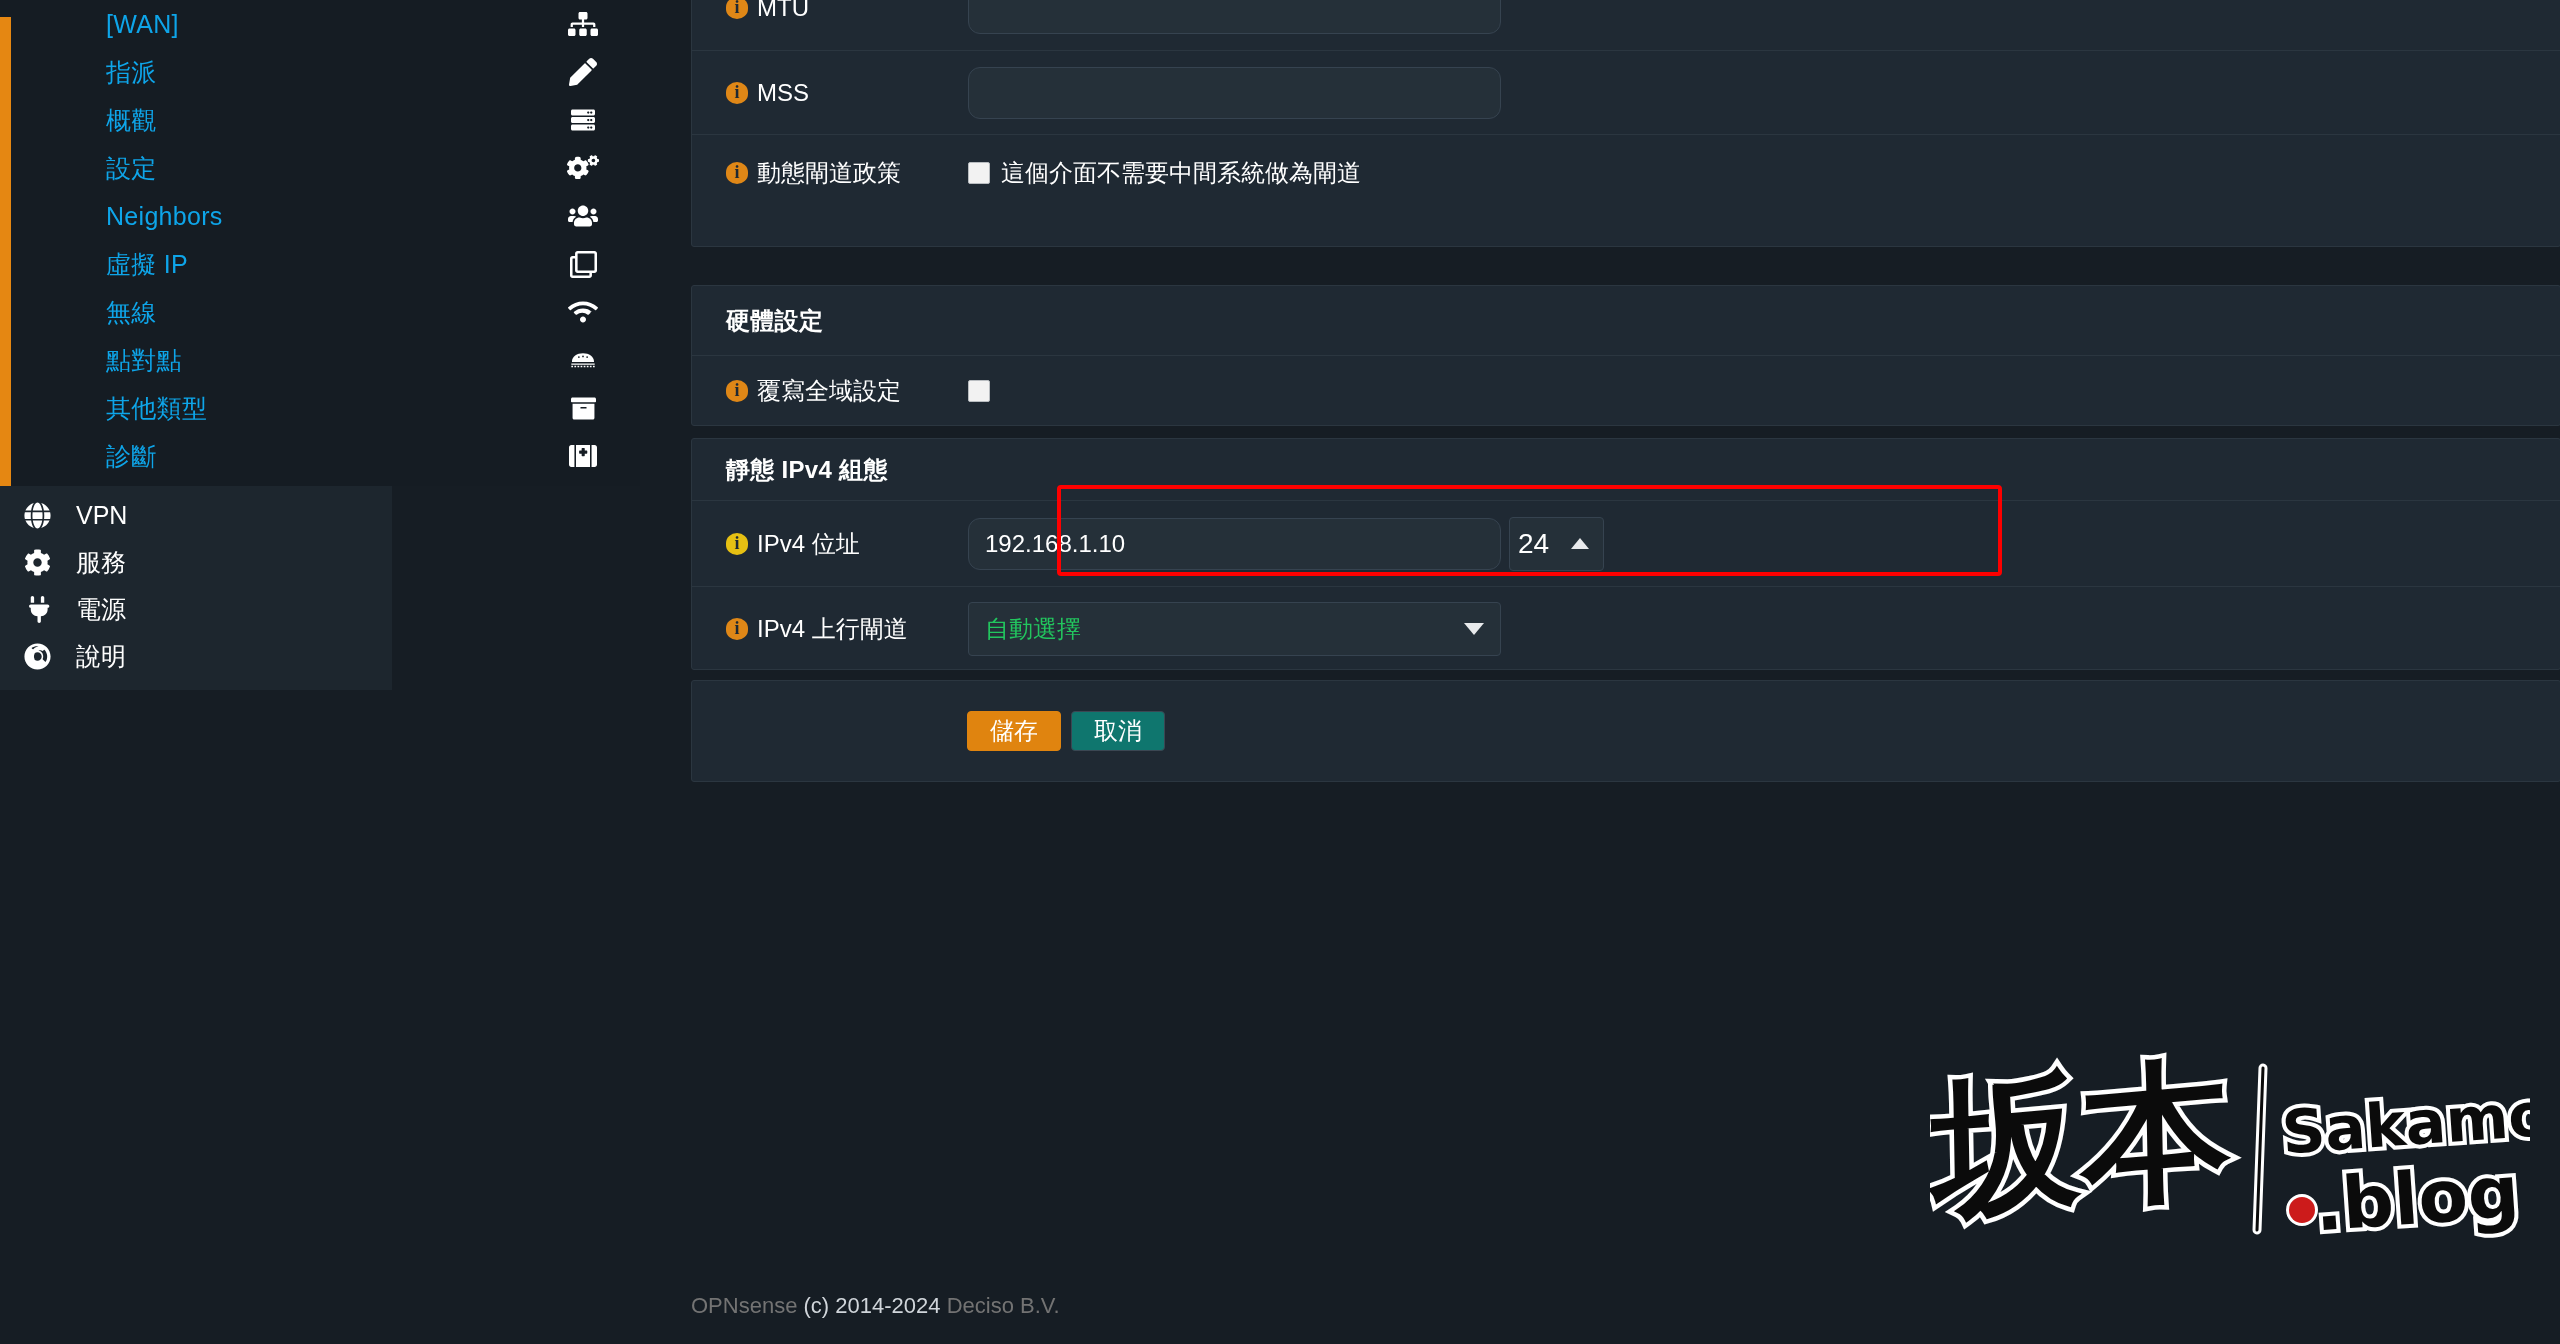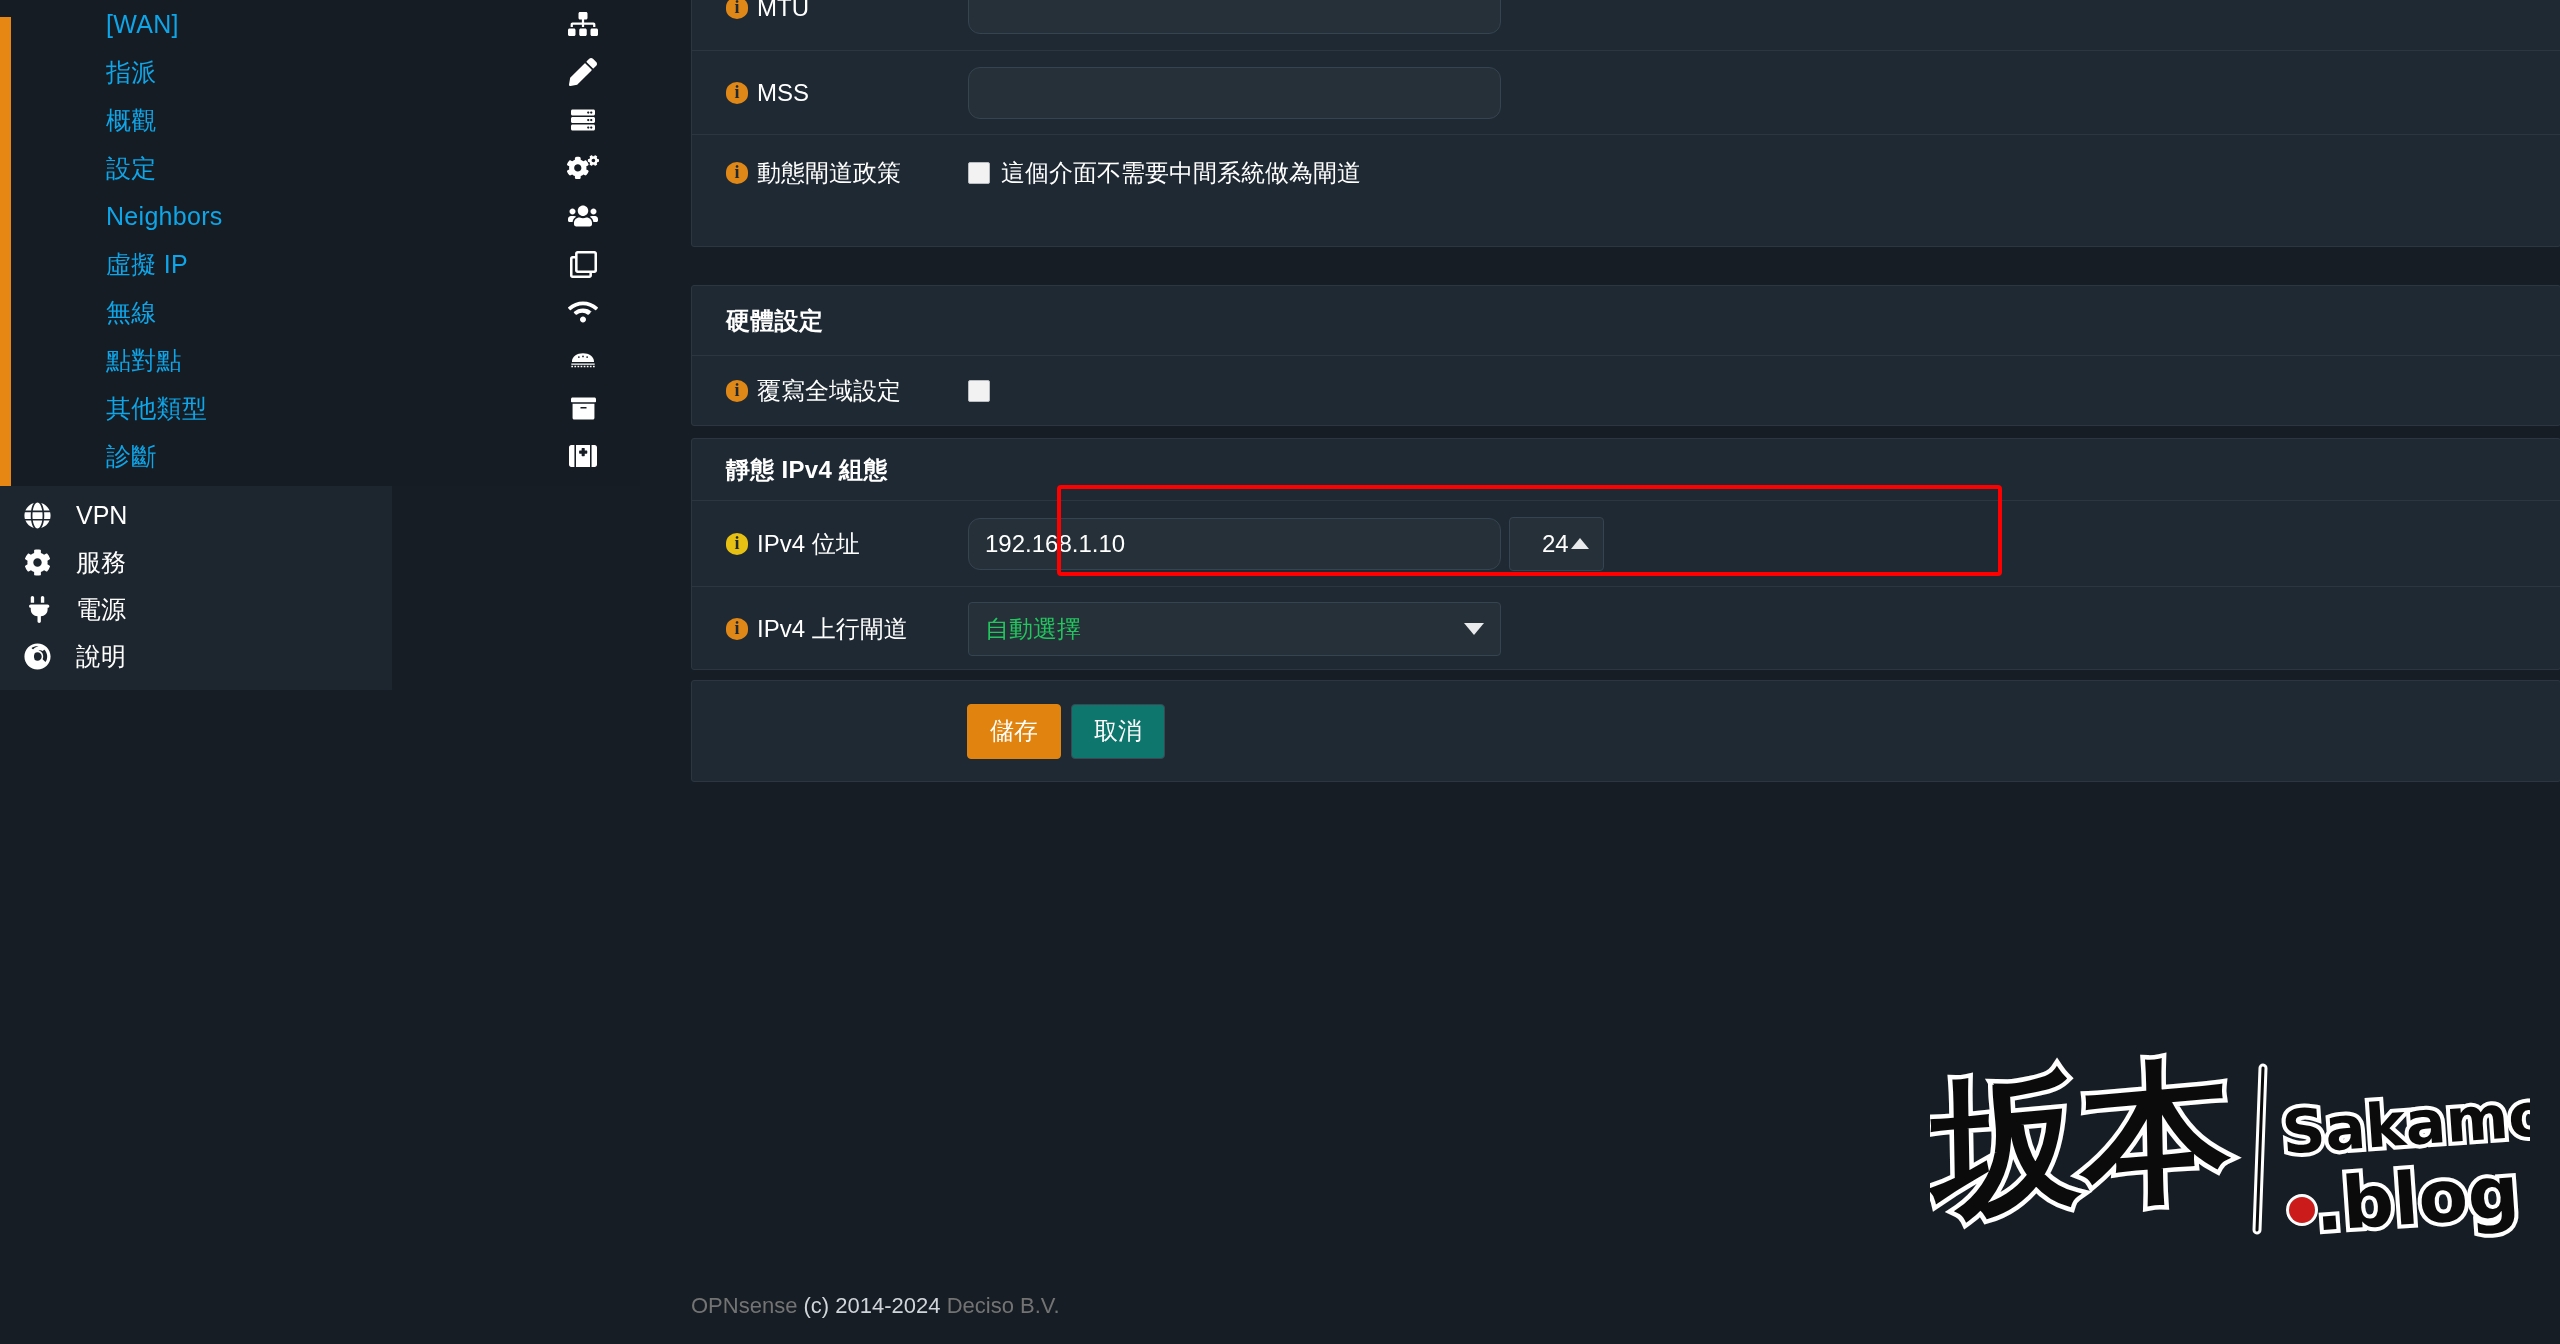--- a/index.html
+++ b/index.html
@@ -209,23 +209,23 @@
   .addr-input { width: 533px; }
   .mask-select {
     width: 95px; height: 54px;
     margin-left: 8px;
     background: #253039;
     border: 1px solid #364350;
     border-radius: 4px;
     display: flex;
     align-items: center;
     justify-content: space-between;
-    padding: 0 14px 0 32px;
-    color: #ffffff;
-    font-size: 24px;
+    padding: 0 14px 0 8px;
+    color: #ffffff;
+    font-size: 28px;
     cursor: pointer;
   }
   .gw-select {
     width: 533px; height: 54px;
     background: #253039;
     border: 1px solid #364350;
     border-radius: 4px;
     display: flex;
     align-items: center;
     justify-content: space-between;
@@ -254,21 +254,21 @@
     width: 945px; height: 91px;
     border: 4px solid #fe0000;
     border-radius: 4px;
     pointer-events: none;
     z-index: 20;
   }
 
   
   .btn-row { display: flex; align-items: center; padding-left: 275px; }
   .btn {
-    height: 55px;
+    height: 40px;
     border-radius: 4px;
     font-size: 24px;
     font-family: "Liberation Sans", sans-serif;
     color: #ffffff;
     cursor: pointer;
     border: 1px solid transparent;
     padding: 4px 22px;
     display: flex; align-items: center; justify-content: center;
   }
   .btn-save { background: #e0840f; border-color: #e0840f; }

